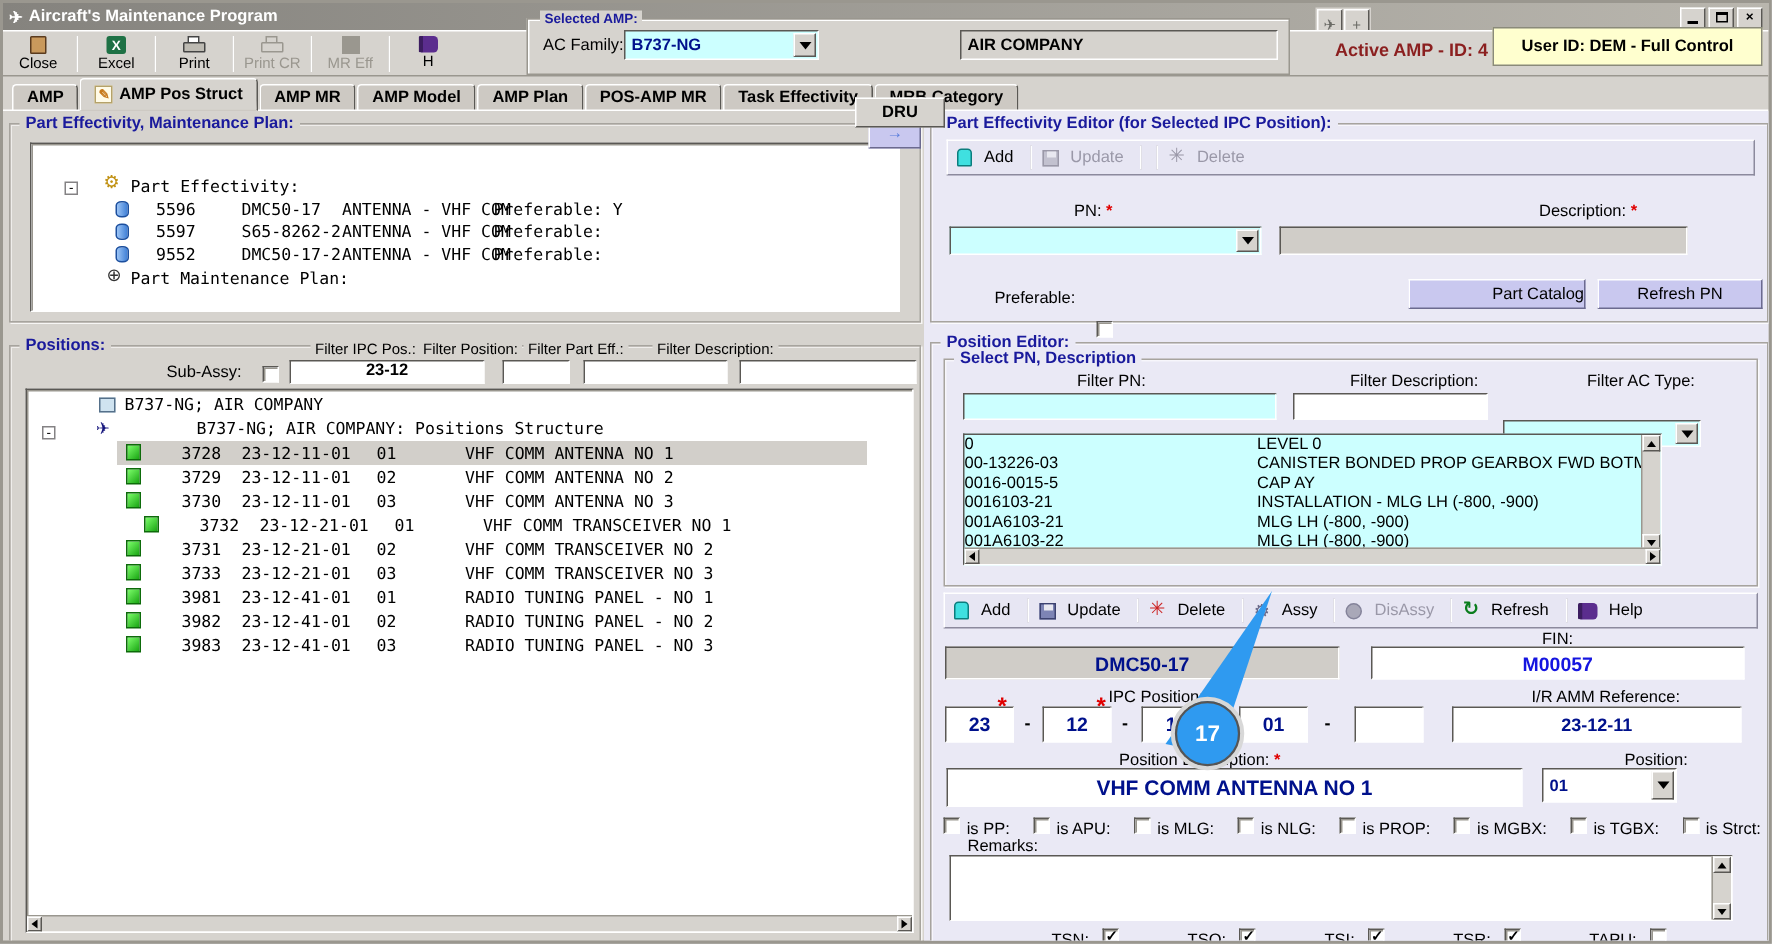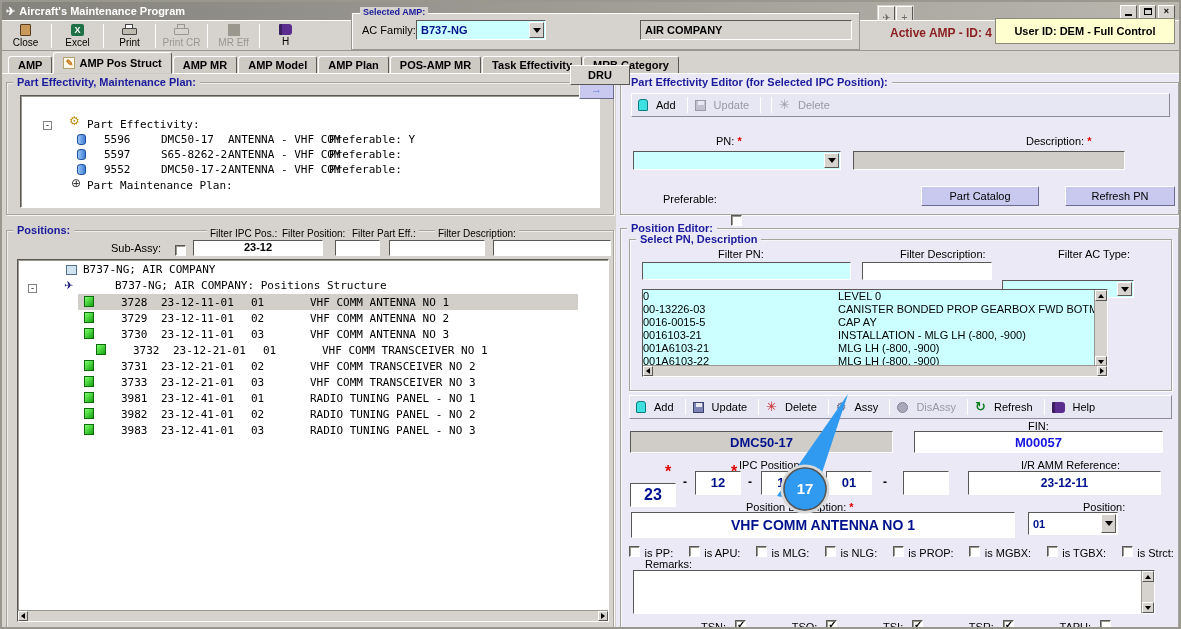--- a/index.html
+++ b/index.html
@@ -295,21 +295,21 @@
     <div class="abs finput" style="left:486px; top:9px; width:118px; height:16px;"><span></span></div>
 
     <div class="abs tree" style="left:10px; top:28px; width:592px; height:363px;">
       <div class="abs" style="left:0; top:3px; width:100%; height:15px;">
         <span class="img-icon abs" style="left:48px; top:2px;"></span>
         <span class="abs" style="left:65px;">B737-NG;  AIR COMPANY</span>
       </div>
       <div class="abs" style="left:0; top:19px; width:100%; height:15px;">
         <span class="abs" style="left:10px; top:2px;"><span class="expand-box">-</span></span>
         <span class="abs plane-icon" style="left:46px; top:0px;">✈</span>
-        <span class="abs" style="left:49px;padding-left:48px;">B737-NG;  AIR COMPANY: Positions Structure</span>
+        <span class="abs" style="left:65px;padding-left:48px;">B737-NG;  AIR COMPANY: Positions Structure</span>
       </div>
 
       <div class="abs" style="left:0; top:34px; width:100%; height:16px;">
         <div class="abs" style="left:60px; top:0; width:500px; height:16px; background:#d2cfca;"></div>
         <span class="cube-icon abs" style="left:66px; top:2px;"></span>
         <span class="abs" style="left:103px; top:2px;">3728</span>
         <span class="abs" style="left:143px; top:2px;">23-12-11-01</span>
         <span class="abs" style="left:233px; top:2px;">01</span>
         <span class="abs" style="left:292px; top:2px;">VHF COMM ANTENNA NO 1</span>
       </div>
@@ -398,21 +398,21 @@
     <div class="abs combo field-sunken" style="left:12px; top:68px; width:208px; height:19px;">
       <span></span>
       <span class="drop">
           <span class="tri-down"></span>
         </span>
     </div>
     <span class="abs lbl11" style="left:405px; top:52px;"><span>Description:</span> <span class="req">*</span></span>
     <div class="abs" style="left:232px; top:68px; width:272px; height:19px; background:#d0cdc8; border:1px solid; border-color:#5a5854 #fff #fff #5a5854;"><span></span></div>
     <span class="abs lbl11" style="left:42px; top:110px;">Preferable:</span>
     <span class="abs cb" style="left:110px; top:110px;"></span>
-    <div class="abs lavbtn" style="left:300px; top:103px; width:118px; height:20px;">
+    <div class="abs lavbtn" style="left:318px; top:103px; width:118px; height:20px;justify-content:flex-end;">
         <span>Part Catalog</span>
       </div>
     <div class="abs lavbtn" style="left:444px; top:103px; width:110px; height:20px;">
         <span>Refresh PN</span>
       </div>
   </div>
 
   <div class="abs group lav" style="left:618px; top:226px; width:559px; height:403px; background:#eae9f5;">
     <span class="glabel">Position Editor:</span>
 
@@ -488,21 +488,21 @@
     <span class="abs lbl11" style="left:407px; top:191px;">FIN:</span>
     <div class="abs" style="left:293px; top:202px; width:249px; height:22px; background:#fff; border:1px solid; border-color:#5a5854 #fff #fff #5a5854; color:#1515e0; font-weight:bold; font-size:13px; display:flex; align-items:center; justify-content:center;">
         <span>M00057</span>
       </div>
 
     <span class="abs lbl11" style="left:118px; top:230px;">IPC Position:</span>
     <span class="abs lbl11" style="left:400px; top:230px;">I/R AMM Reference:</span>
 
     <span class="abs req" style="left:44px; top:234px;">*</span>
     <span class="abs req" style="left:110px; top:234px;">*</span>
-    <div class="abs finput navyval" style="left:9px; top:254px; width:46px; height:24px; font-size:16px; line-height:22px;"><span>23</span></div>
+    <div class="abs finput navyval" style="left:9px; top:242px; width:46px; height:24px; font-size:13px; line-height:22px;"><span>23</span></div>
     <span class="abs dash" style="left:62px; top:246px;">-</span>
     <div class="abs finput navyval" style="left:74px; top:242px; width:46px; height:24px; font-size:13px; line-height:22px;"><span>12</span></div>
     <span class="abs dash" style="left:127px; top:246px;">-</span>
     <div class="abs finput navyval" style="left:140px; top:242px; width:46px; height:24px; font-size:13px; line-height:22px;"><span>11</span></div>
     <span class="abs dash" style="left:193px; top:246px;">-</span>
     <div class="abs finput navyval" style="left:205px; top:242px; width:46px; height:24px; font-size:13px; line-height:22px;"><span>01</span></div>
     <span class="abs dash" style="left:262px; top:246px;">-</span>
     <div class="abs finput navyval" style="left:282px; top:242px; width:46px; height:24px; font-size:13px; line-height:22px;"><span></span></div>
     <div class="abs finput navyval" style="left:347px; top:242px; width:193px; height:24px; font-size:12px; line-height:22px;"><span>23-12-11</span></div>
 

